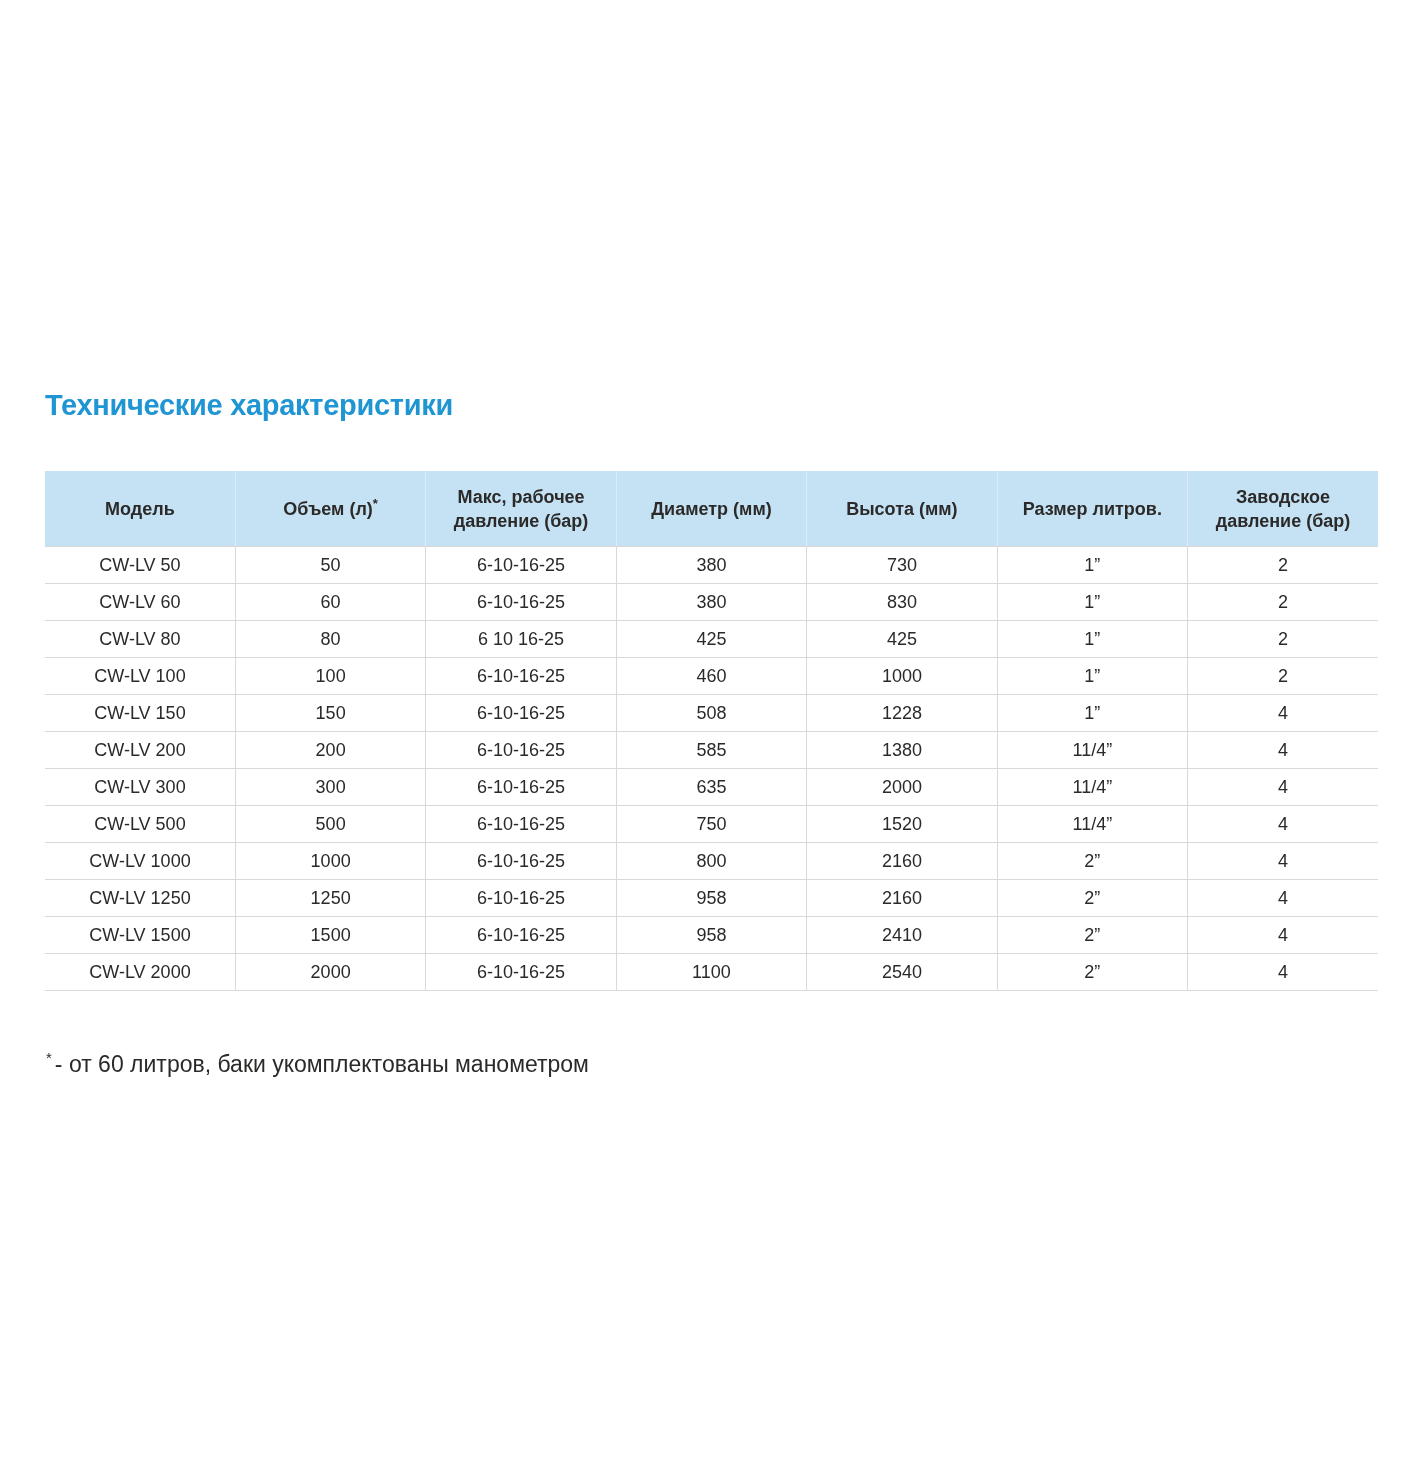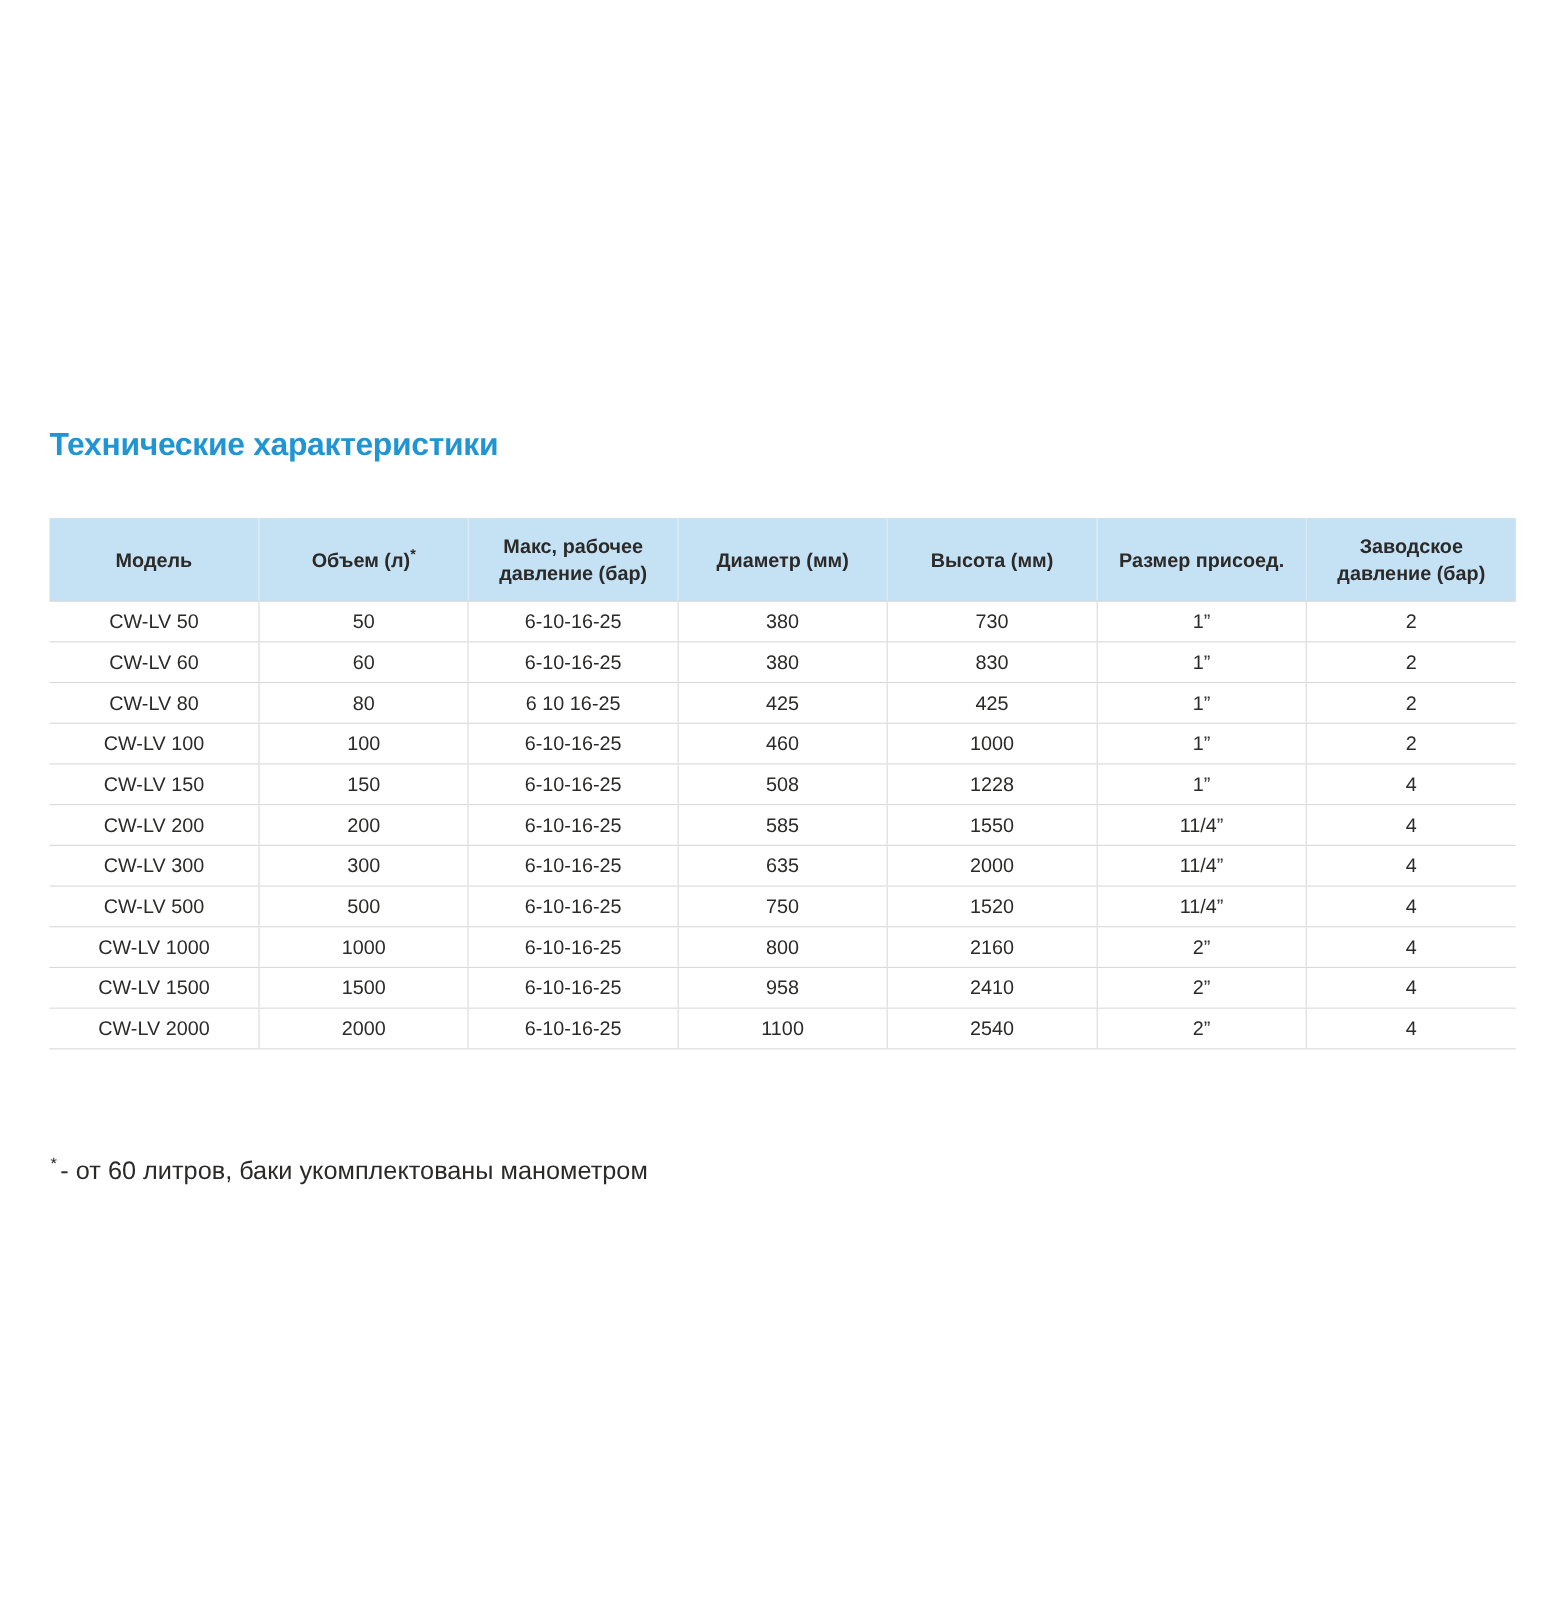--- a/index.html
+++ b/index.html
@@ -102,21 +102,21 @@
   <h1 class="title">Технические характеристики</h1>
 
   <table class="spec-table">
     <thead>
       <tr id="header-row">
           <th>Модель</th>
           <th>Объем (л)<sup>*</sup></th>
           <th>Макс, рабочее давление (бар)</th>
           <th>Диаметр (мм)</th>
           <th>Высота (мм)</th>
-          <th>Размер присоед.</th>
+          <th>Размер литров.</th>
           <th>Заводское давление (бар)</th>
         </tr>
     </thead>
     <tbody id="body-rows">
         <tr>
           <td>CW-LV 50</td>
           <td>50</td>
           <td>6-10-16-25</td>
           <td>380</td>
           <td>730</td>
@@ -157,21 +157,21 @@
           <td>508</td>
           <td>1228</td>
           <td>1”</td>
           <td>4</td>
         </tr>
         <tr>
           <td>CW-LV 200</td>
           <td>200</td>
           <td>6-10-16-25</td>
           <td>585</td>
-          <td>1550</td>
+          <td>1380</td>
           <td>11/4”</td>
           <td>4</td>
         </tr>
         <tr>
           <td>CW-LV 300</td>
           <td>300</td>
           <td>6-10-16-25</td>
           <td>635</td>
           <td>2000</td>
           <td>11/4”</td>
@@ -189,20 +189,29 @@
         <tr>
           <td>CW-LV 1000</td>
           <td>1000</td>
           <td>6-10-16-25</td>
           <td>800</td>
           <td>2160</td>
           <td>2”</td>
           <td>4</td>
         </tr>
         <tr>
+          <td>CW-LV 1250</td>
+          <td>1250</td>
+          <td>6-10-16-25</td>
+          <td>958</td>
+          <td>2160</td>
+          <td>2”</td>
+          <td>4</td>
+        </tr>
+        <tr>
           <td>CW-LV 1500</td>
           <td>1500</td>
           <td>6-10-16-25</td>
           <td>958</td>
           <td>2410</td>
           <td>2”</td>
           <td>4</td>
         </tr>
         <tr>
           <td>CW-LV 2000</td>

